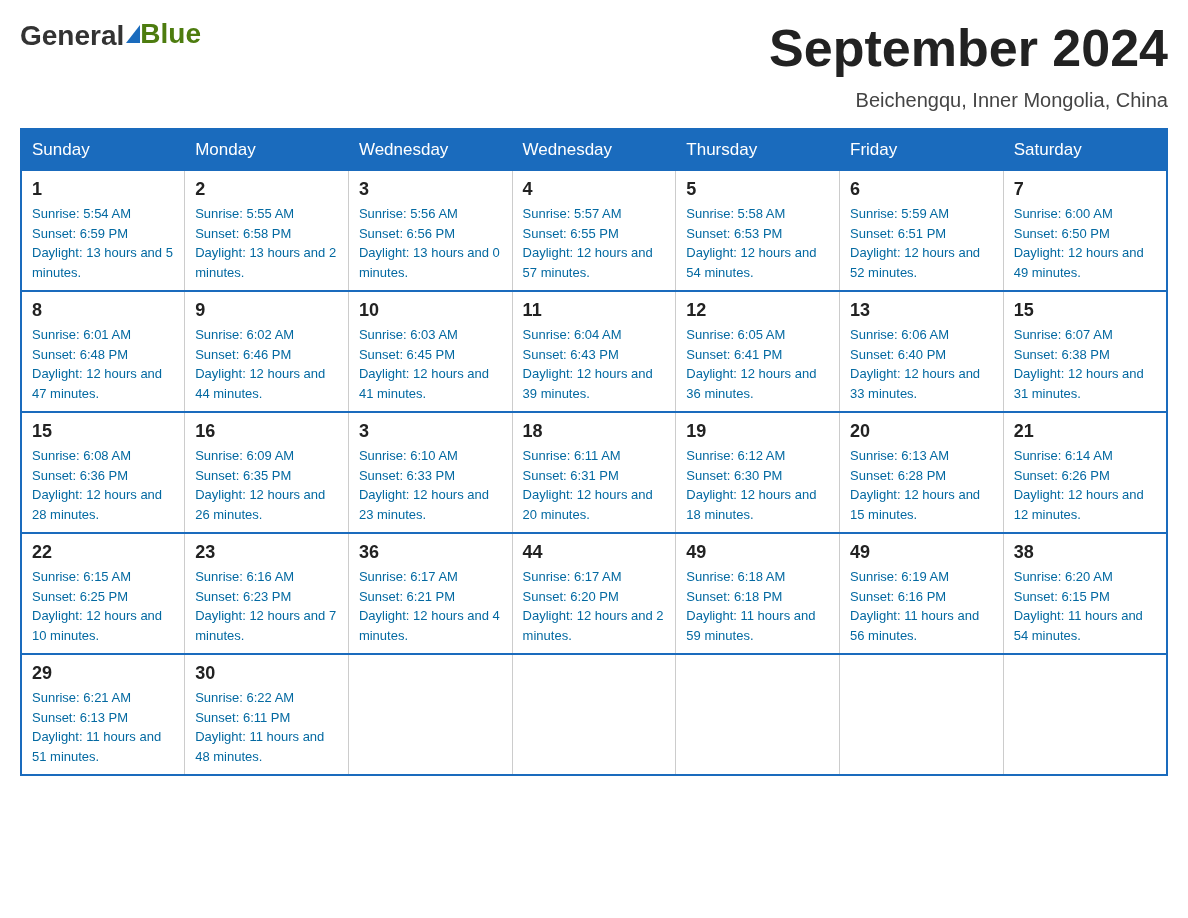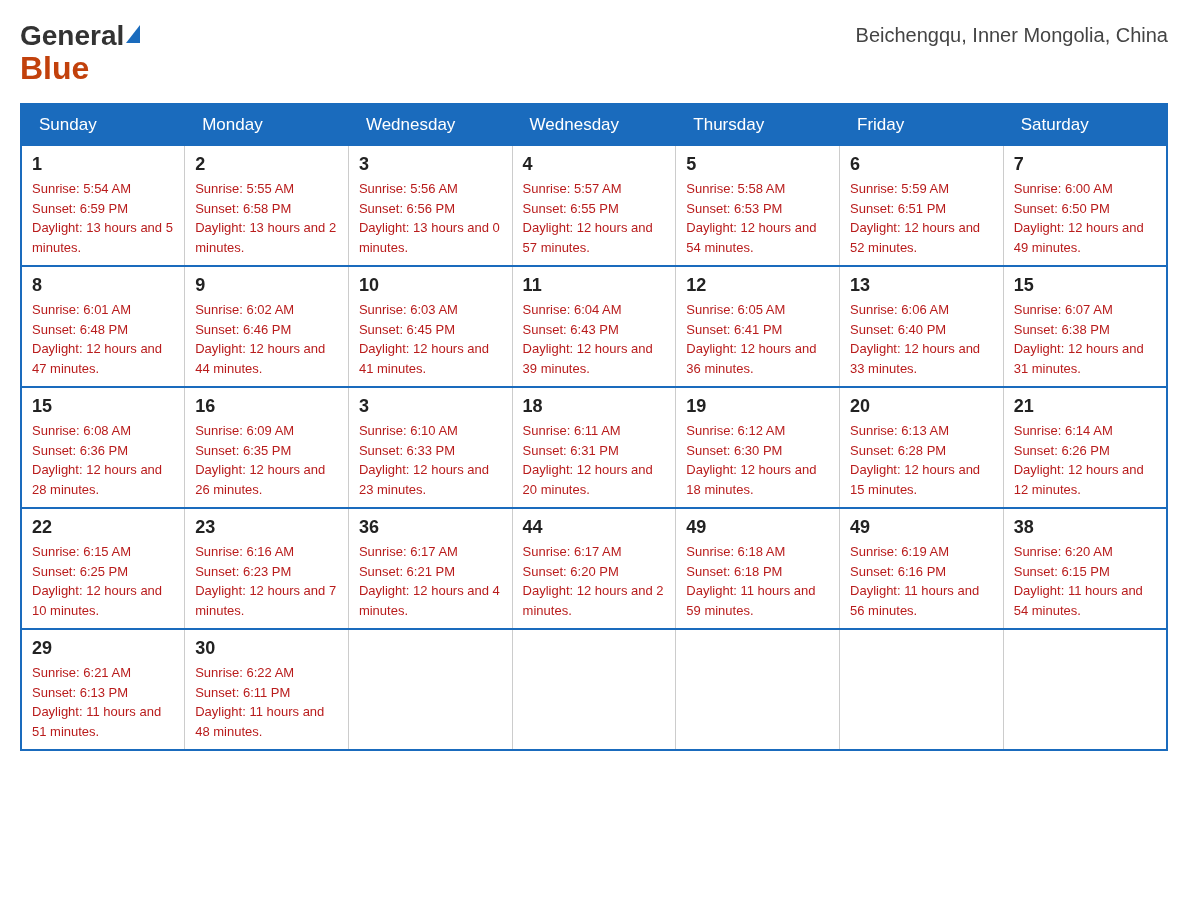--- a/index.html
+++ b/index.html
@@ -11,71 +11,70 @@
       min-height: 918px;
     }
     .header-area {
       display: flex;
       justify-content: space-between;
       align-items: flex-start;
       margin-bottom: 16px;
     }
     .logo-area {
       display: flex;
-      flex-direction: column;
       align-items: flex-start;
     }
     .logo-text {
       display: flex;
       align-items: center;
       font-size: 28px;
       font-weight: bold;
       color: #333;
     }
     .logo-general { color: #333; }
     .logo-arrow {
       width: 0;
       height: 0;
       border-left: 14px solid transparent;
       border-bottom: 18px solid #1a6bbd;
       display: inline-block;
       margin-left: 2px;
       margin-top: -4px;
     }
     .logo-blue-word {
-      color: #c2410c;
-      font-size: 32px;
+      color: #4d7c0f;
+      font-size: 28px;
       font-weight: bold;
       margin-top: -2px;
     }
     .title-area {
       text-align: right;
     }
     .month-title {
       font-size: 52px;
       font-weight: bold;
       color: #222;
       line-height: 1.1;
     }
     .location-title {
       font-size: 20px;
       color: #444;
-      margin-top: 4px;
+      margin-top: 12px;
     }
     .calendar-table {
       width: 100%;
       border-collapse: collapse;
       border: 2px solid #1a6bbd;
     }
     .calendar-table th {
       background-color: #1a6bbd;
       color: #fff;
       font-size: 17px;
       font-weight: normal;
-      padding: 10px 17px;
+      padding: 10px 10px;
       text-align: left;
       border: 1px solid #1a6bbd;
     }
     .calendar-table td {
       vertical-align: top;
       padding: 8px 10px;
       border: 1px solid #ccc;
       font-size: 13px;
       color: #222;
       width: 14.28%;
@@ -83,21 +82,21 @@
     }
     .day-number {
       font-size: 18px;
       font-weight: bold;
       color: #222;
       display: block;
       margin-bottom: 4px;
     }
     .day-info {
       font-size: 13px;
-      color: #b91c1c;
+      color: #0369a1;
       line-height: 1.5;
     }
     .empty-cell {
       background: #fff;
     }
     tr {
       border-top: 2px solid #1a6bbd;
     }
     tr:first-child {
       border-top: none;
@@ -108,20 +107,21 @@
 
 <div class="header-area">
   <div class="logo-area">
     <div class="logo-text">
       <span class="logo-general">General</span>
       <span class="logo-arrow"></span>
     </div>
     <span class="logo-blue-word">Blue</span>
   </div>
   <div class="title-area">
+    <div class="month-title">September 2024</div>
     <div class="location-title">Beichengqu, Inner Mongolia, China</div>
   </div>
 </div>
 
 <table class="calendar-table">
   <thead>
     <tr>
     <th>Sunday</th>
         <th>Monday</th>
         <th>Wednesday</th>

